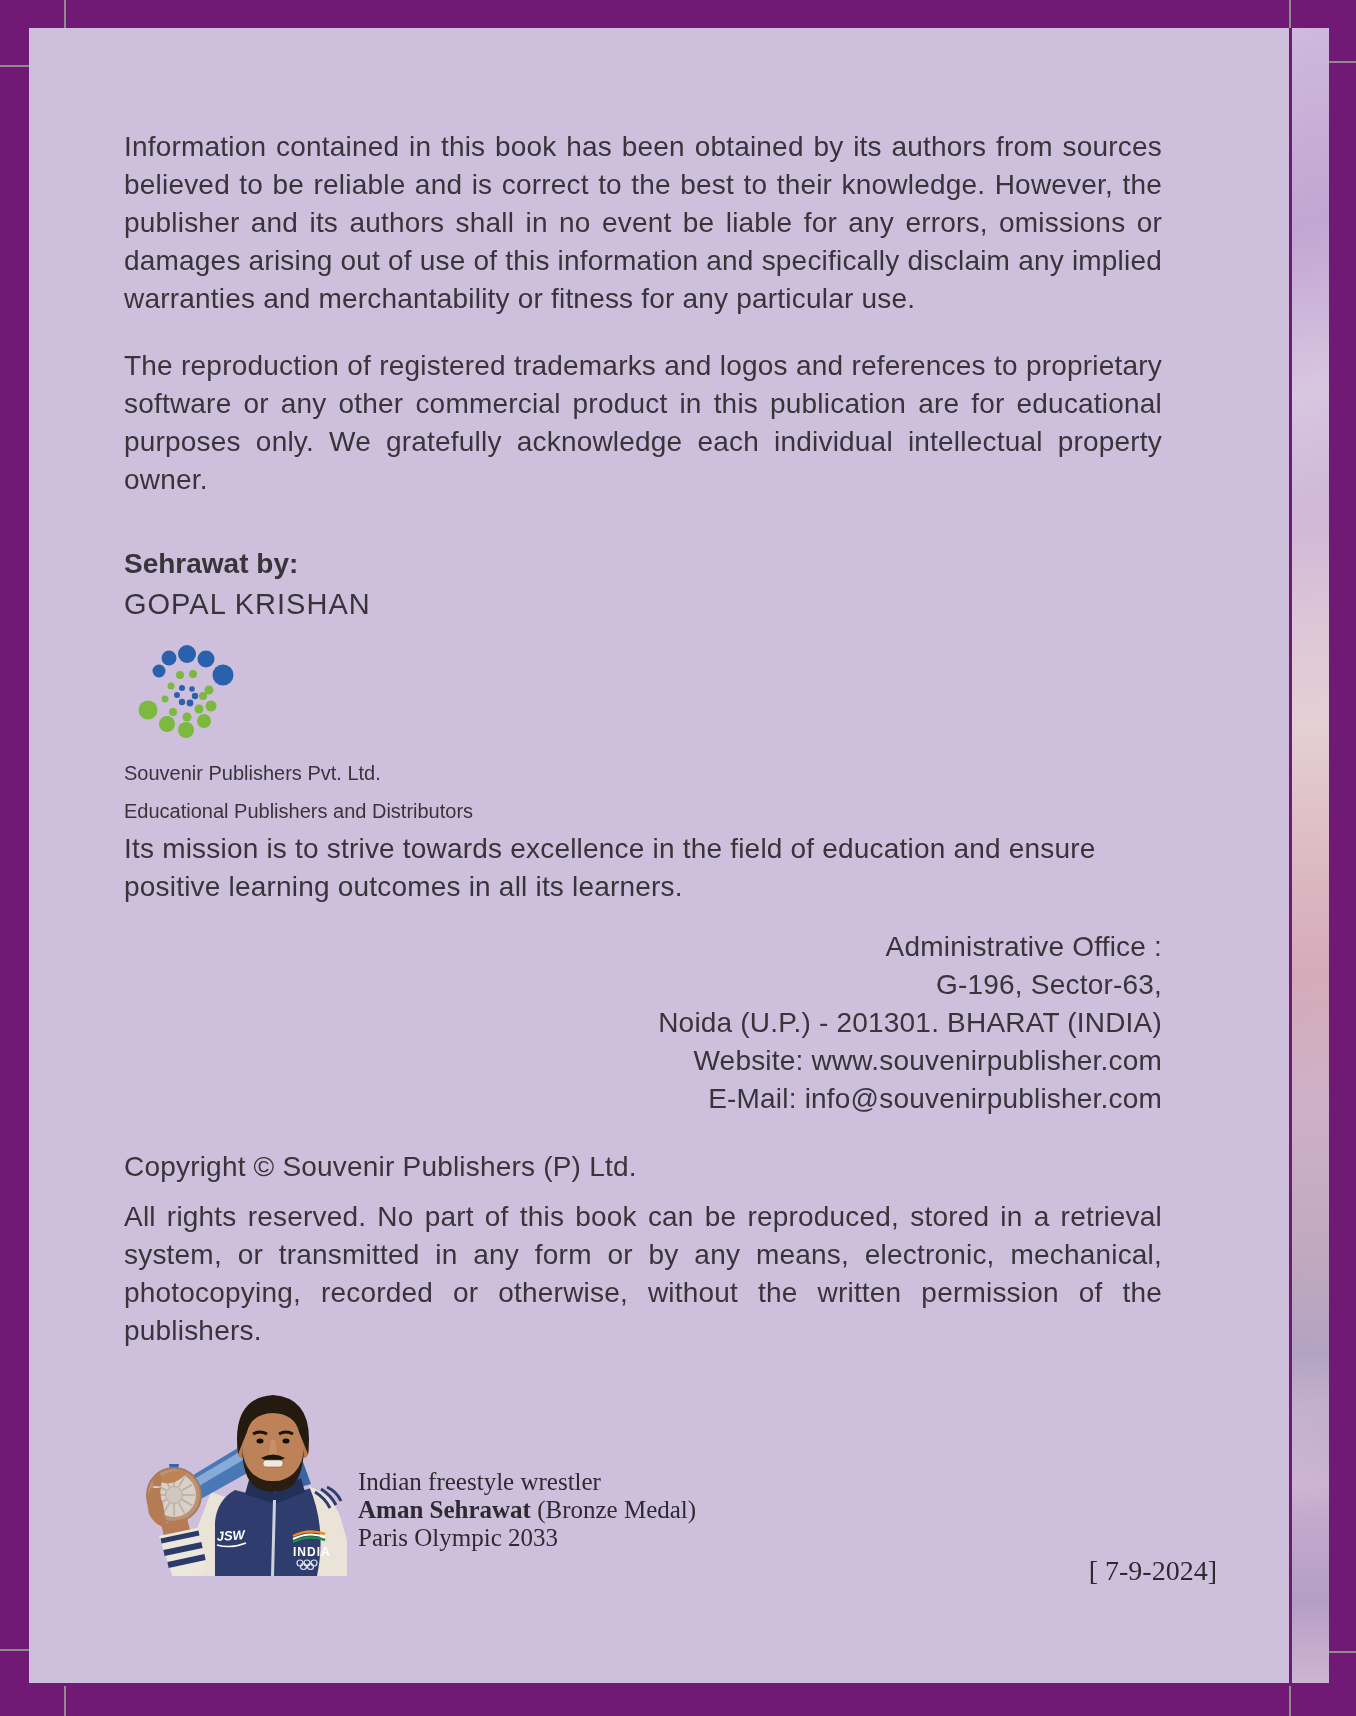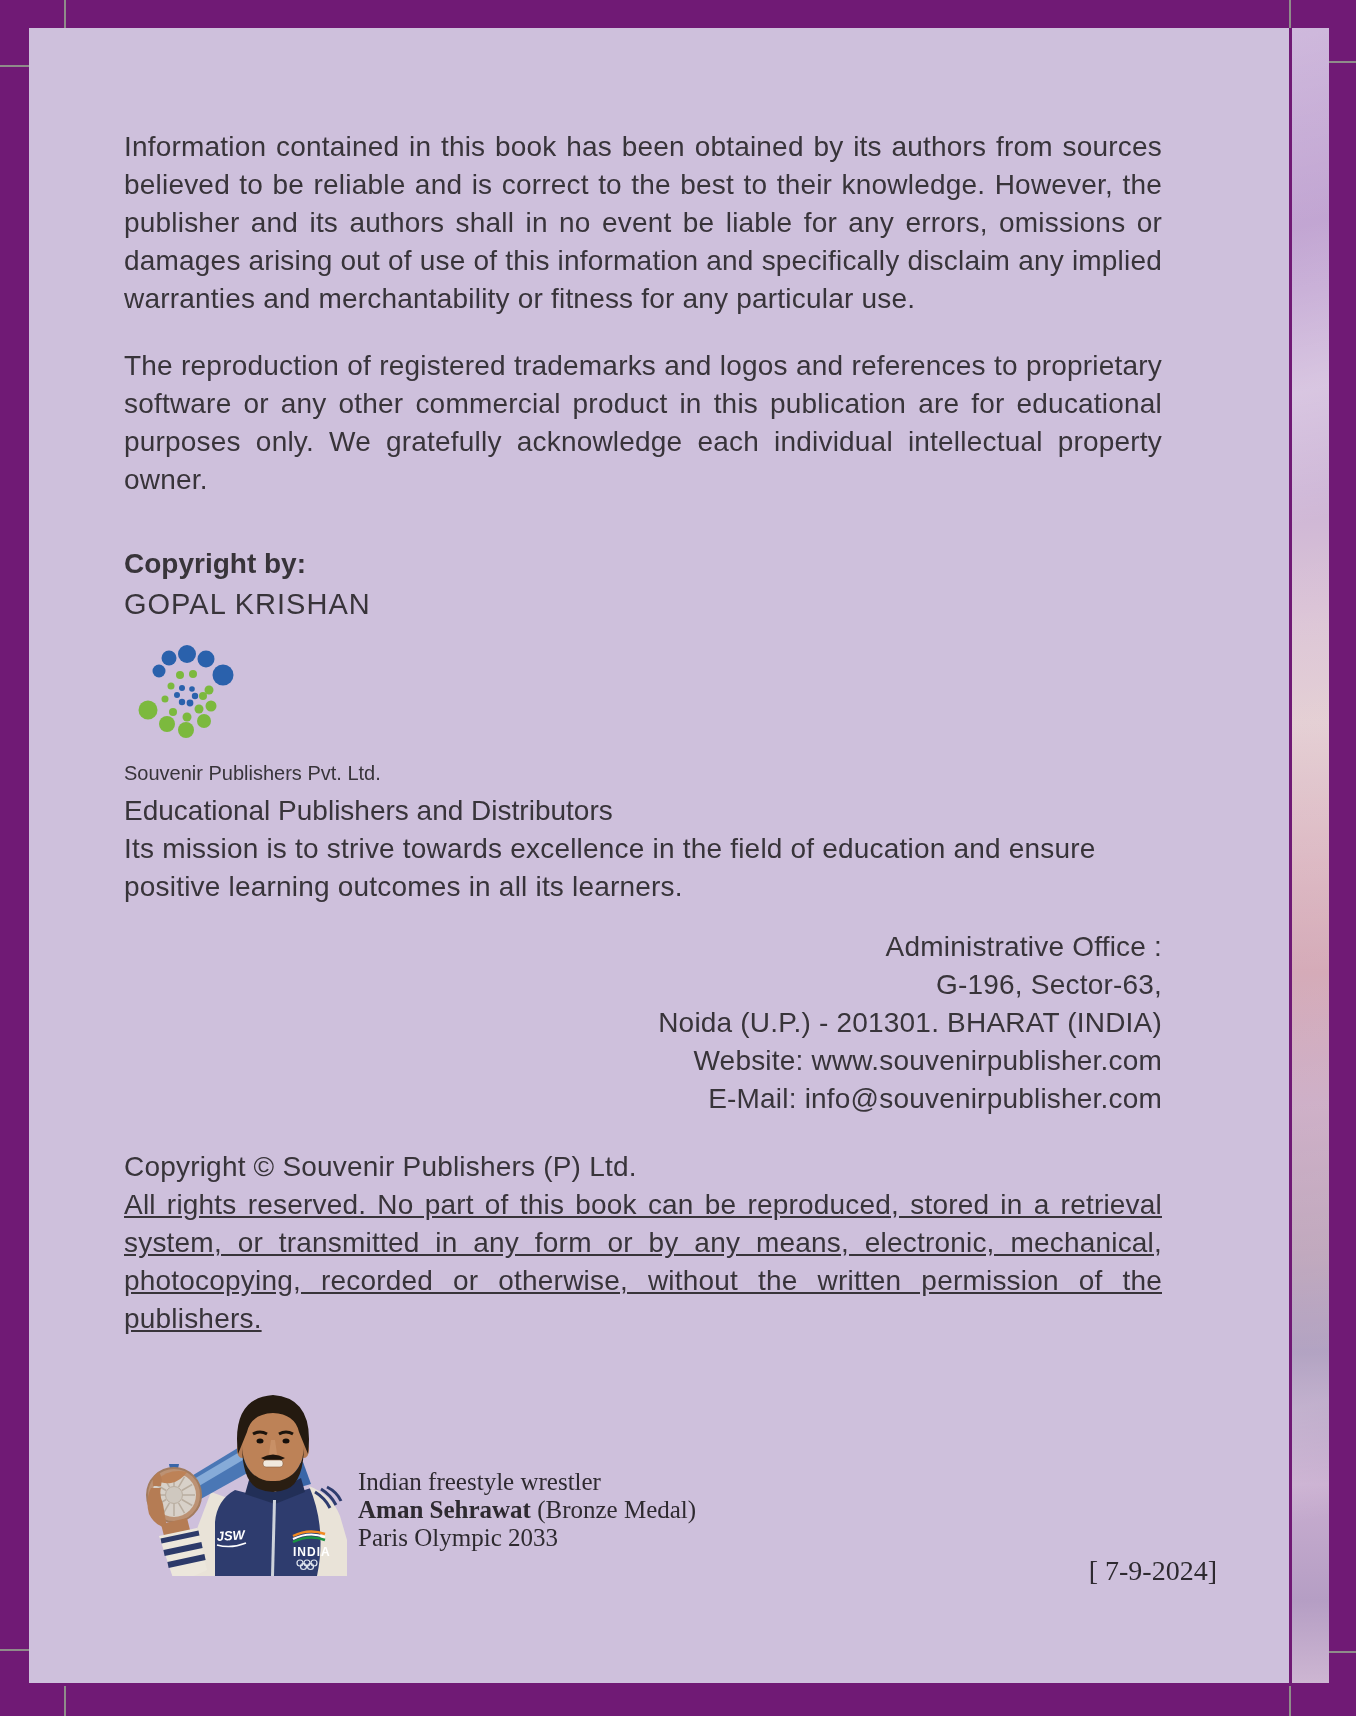--- a/index.html
+++ b/index.html
@@ -19,25 +19,25 @@
   .content{padding:100px 127px 0 95px;}
   .body-text{
     font-size:28px;line-height:38px;letter-spacing:.2px;margin:0;
   }
   .just{text-align:justify;}
   .para2{margin-top:29px;}
   .published-by{margin-top:48px;font-weight:bold;font-size:28px;line-height:34px;}
   .publisher-person{margin-top:4px;font-size:29px;line-height:38px;letter-spacing:1px;}
   .logo{display:block;margin:10px 0 0 -4px;}
   .company-name{margin-top:3px;font-weight:normal;font-size:20px;line-height:34px;}
-  .company-tagline{font-size:28px;line-height:38px;margin-top:2px;}
+  .company-tagline{font-size:20px;line-height:38px;margin-top:2px;}
   .mission{}
   .admin{margin-top:22px;text-align:right;}
   .copyright-line{margin-top:30px;}
-  .copyright-body{margin-top:0;text-decoration:underline;}
+  .copyright-body{margin-top:12px;}
   
   .wrestler{position:absolute;left:104px;top:1360px;width:214px;height:188px;}
   .caption{
     position:absolute;left:329px;top:1440px;
     font-family:"Liberation Serif",serif;font-size:25px;line-height:28px;color:#2e2a30;
   }
   .caption .bold{font-weight:bold;}
   .date-stamp{
     position:absolute;right:72px;top:1527px;
     font-family:"Liberation Serif",serif;font-size:28px;color:#2e2a30;
@@ -67,21 +67,21 @@
   <div class="crop h" style="top:1651px;left:1327px;width:29px;"></div>
   <div class="crop v" style="left:1289px;top:1686px;height:30px;"></div>
 
   <div class="page" style="--page-bg: #cec0dc; --text-color: #38343a;">
     <div class="content">
 
       <p class="body-text just">Information contained in this book has been obtained by its authors from sources believed to be reliable and is correct to the best to their knowledge. However, the publisher and its authors shall in no event be liable for any errors, omissions or damages arising out of use of this information and specifically disclaim any implied warranties and merchantability or fitness for any particular use.</p>
 
       <p class="body-text just para2">The reproduction of registered trademarks and logos and references to proprietary software or any other commercial product in this publication are for educational purposes only. We gratefully acknowledge each individual intellectual property owner.</p>
 
-      <div class="published-by">Copyright by:</div>
+      <div class="published-by">Sehrawat by:</div>
       <div class="publisher-person">GOPAL KRISHAN</div>
 
       <svg class="logo" width="130" height="120" viewBox="0 0 130 120">
 
         <circle class="dot-blue" cx="39" cy="38" r="6.5" fill="#2a61ac"></circle>
         <circle class="dot-blue" cx="49" cy="25" r="7.5" fill="#2a61ac"></circle>
         <circle class="dot-blue" cx="67" cy="21" r="9" fill="#2a61ac"></circle>
         <circle class="dot-blue" cx="86" cy="26" r="8.5" fill="#2a61ac"></circle>
         <circle class="dot-blue" cx="103" cy="42" r="10.5" fill="#2a61ac"></circle>
 

